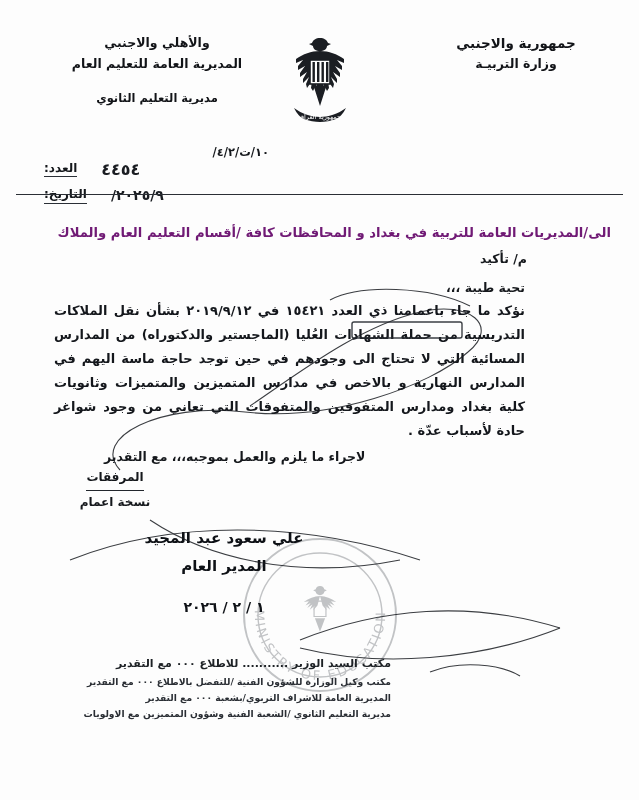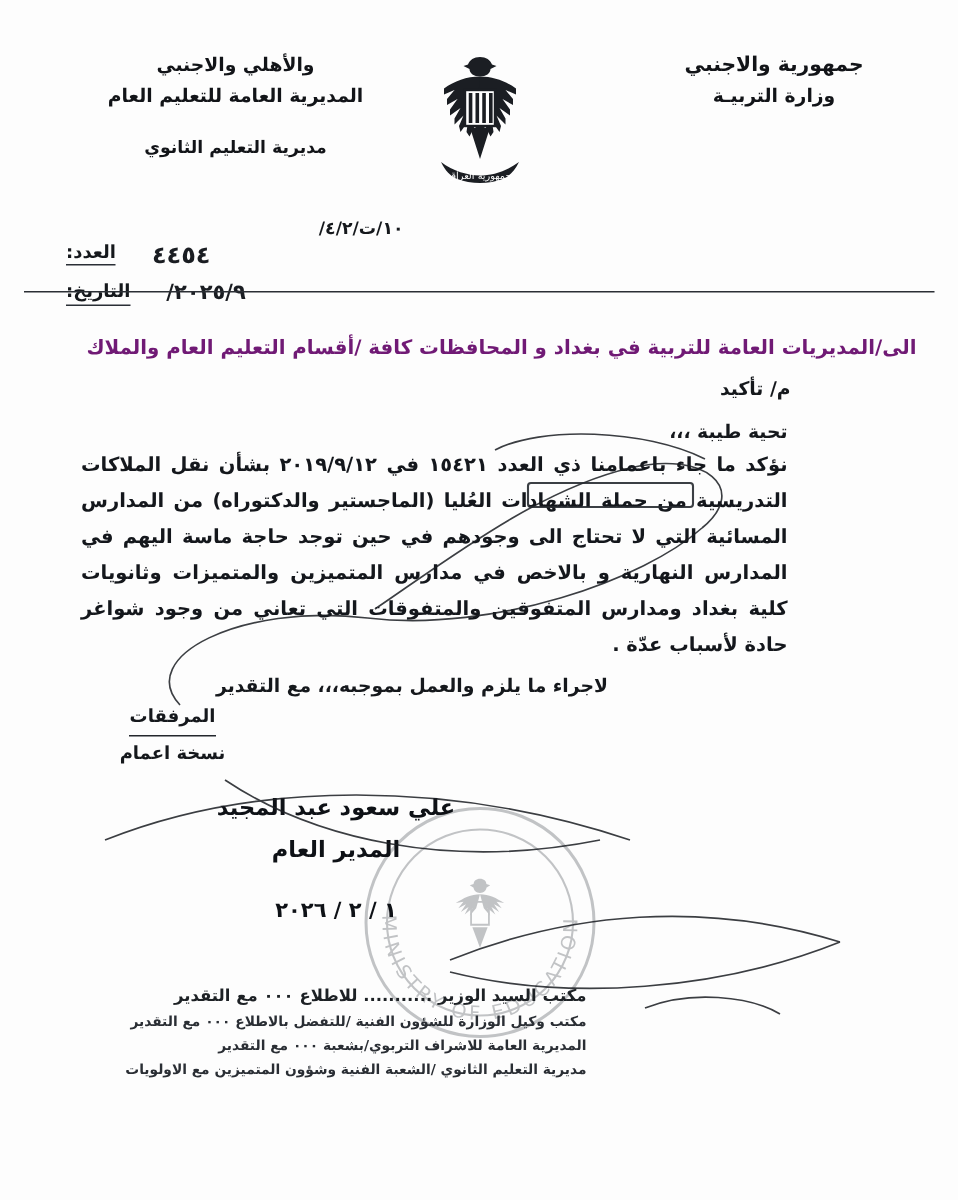--- a/index.html
+++ b/index.html
@@ -142,21 +142,21 @@
     line-height: 1.85;
     text-align: justify;
     text-align-last: right;
     margin: 0 86px 0 26px;
     font-weight: 600;
     color: #14171c;
   }
   .closing {
     margin-top: 6px;
     text-align: left;
-    margin-left: 116px;
+    margin-left: 76px;
     font-size: 12.5px;
     font-weight: 700;
   }
   .attach-wrap {
     position: absolute;
     top: 466px;
     left: 40px;
     width: 150px;
     text-align: center;
     font-size: 12px;

